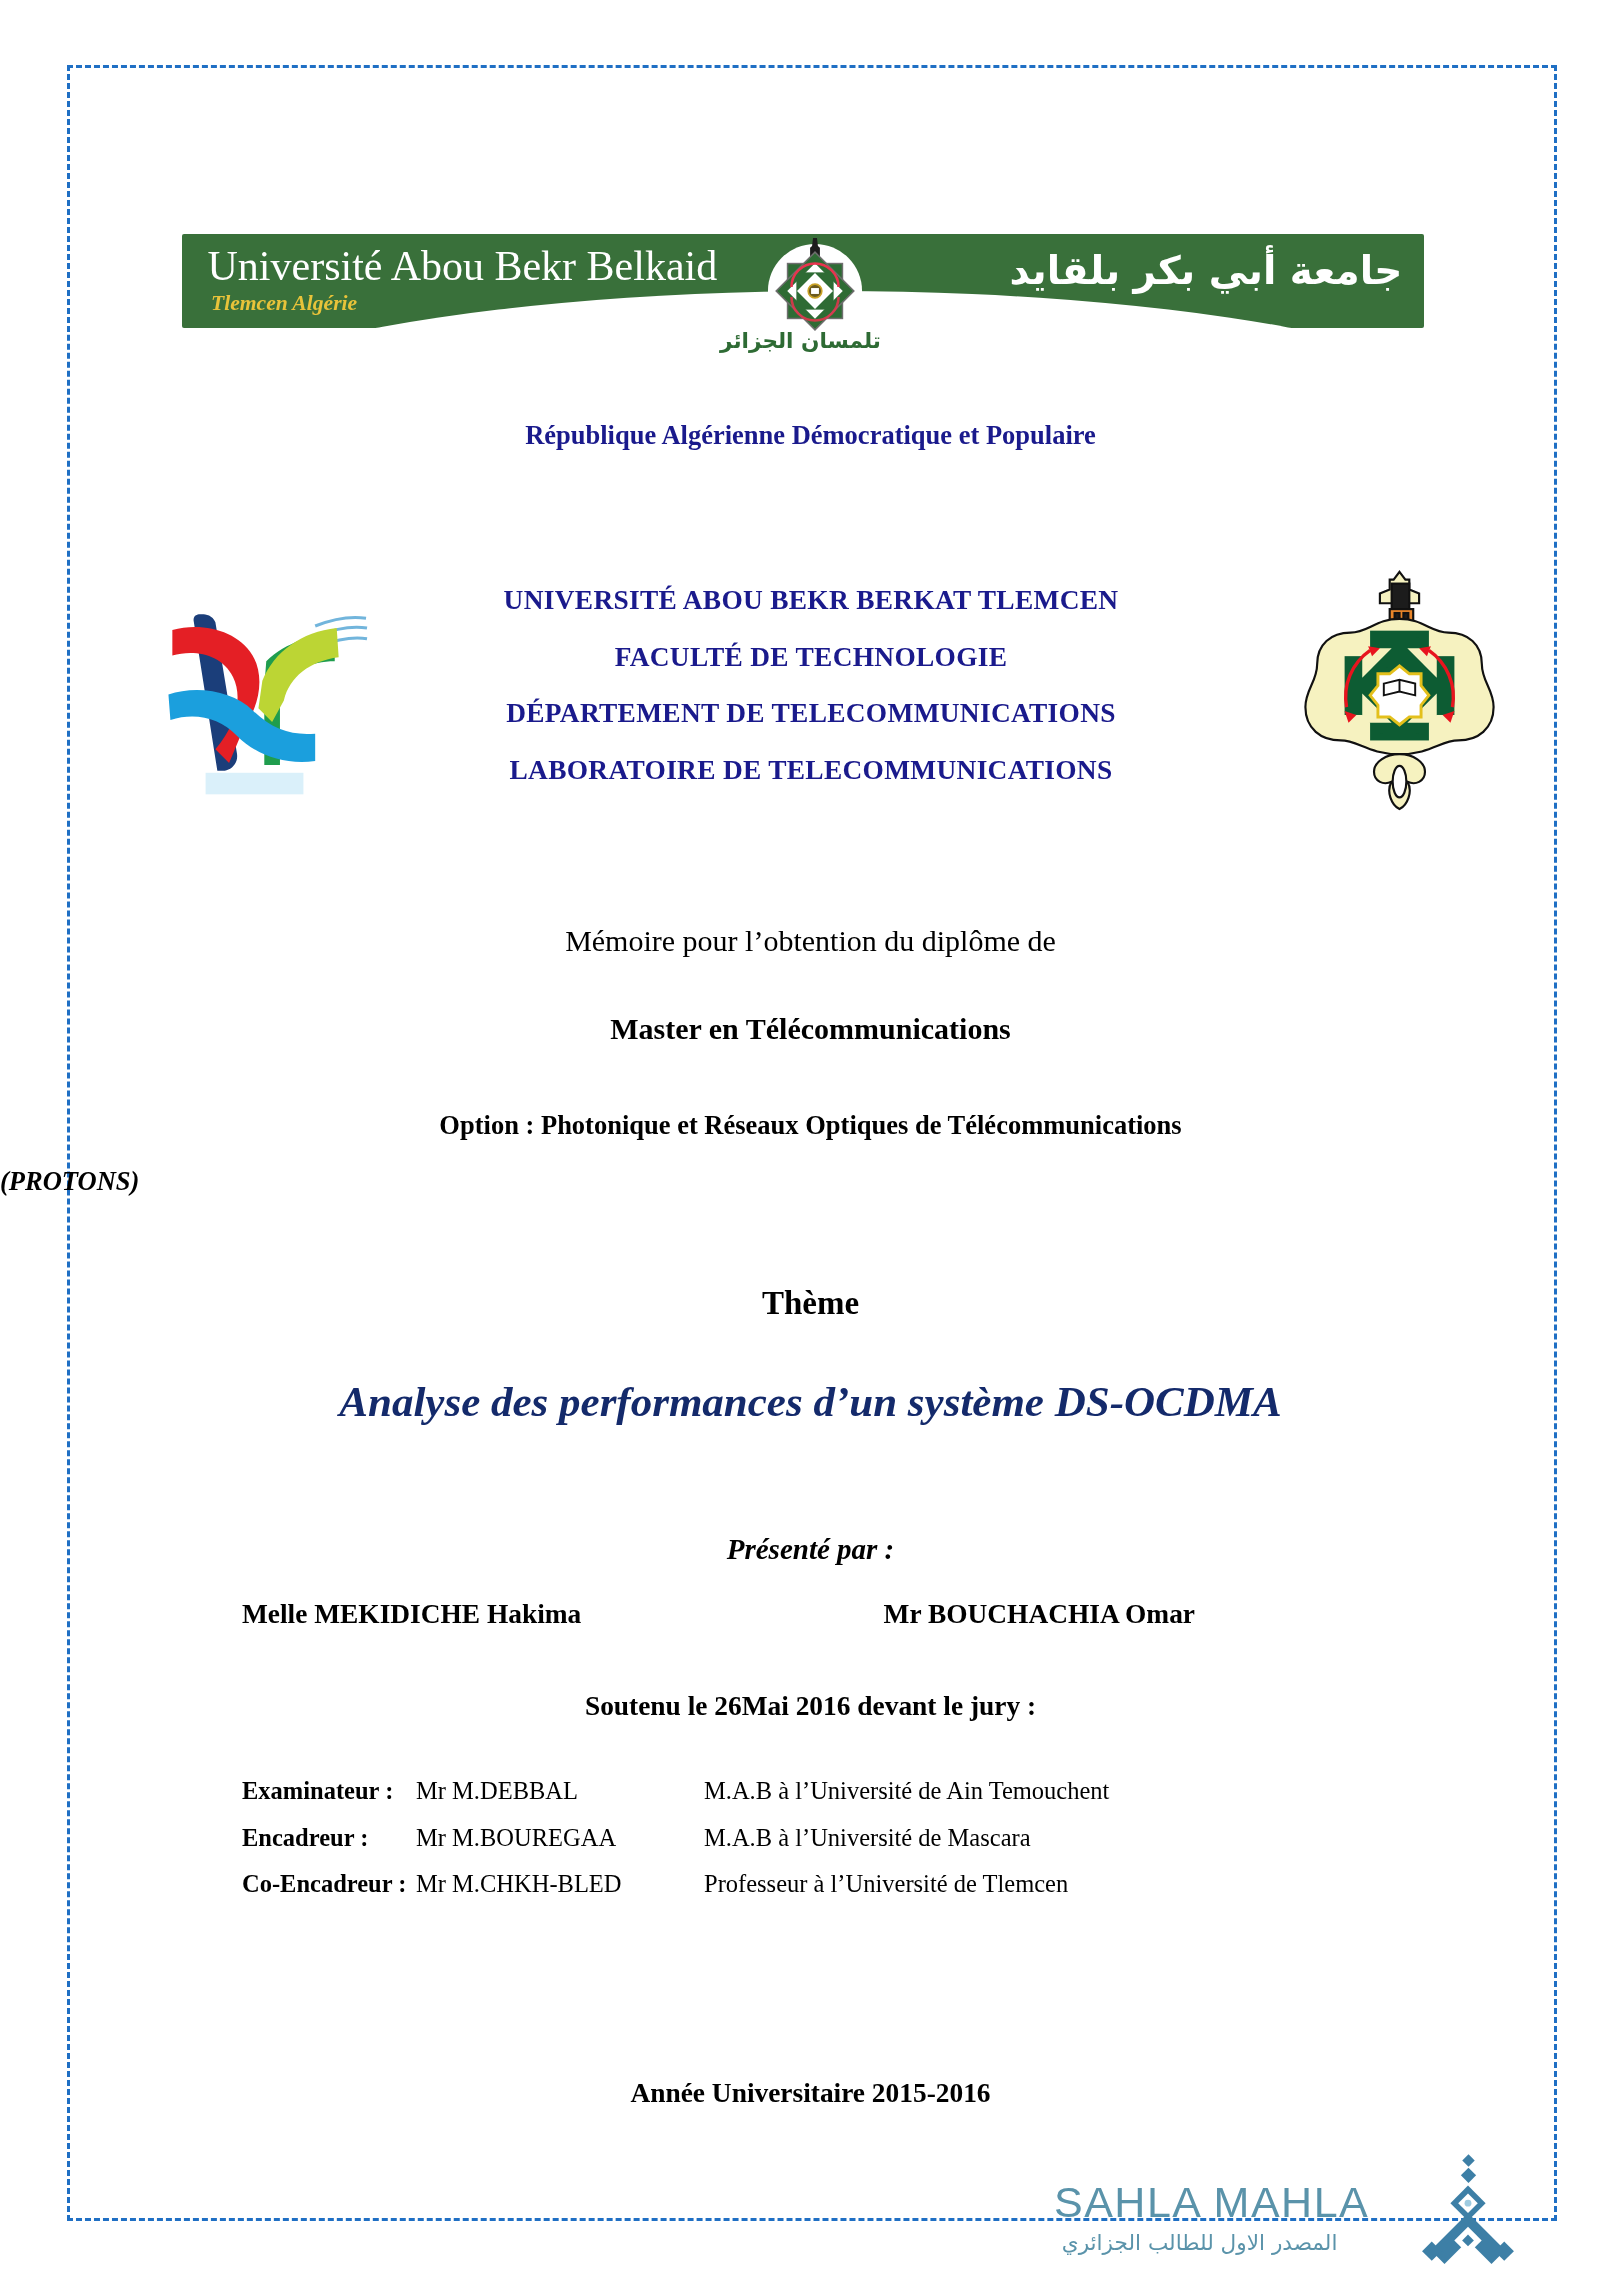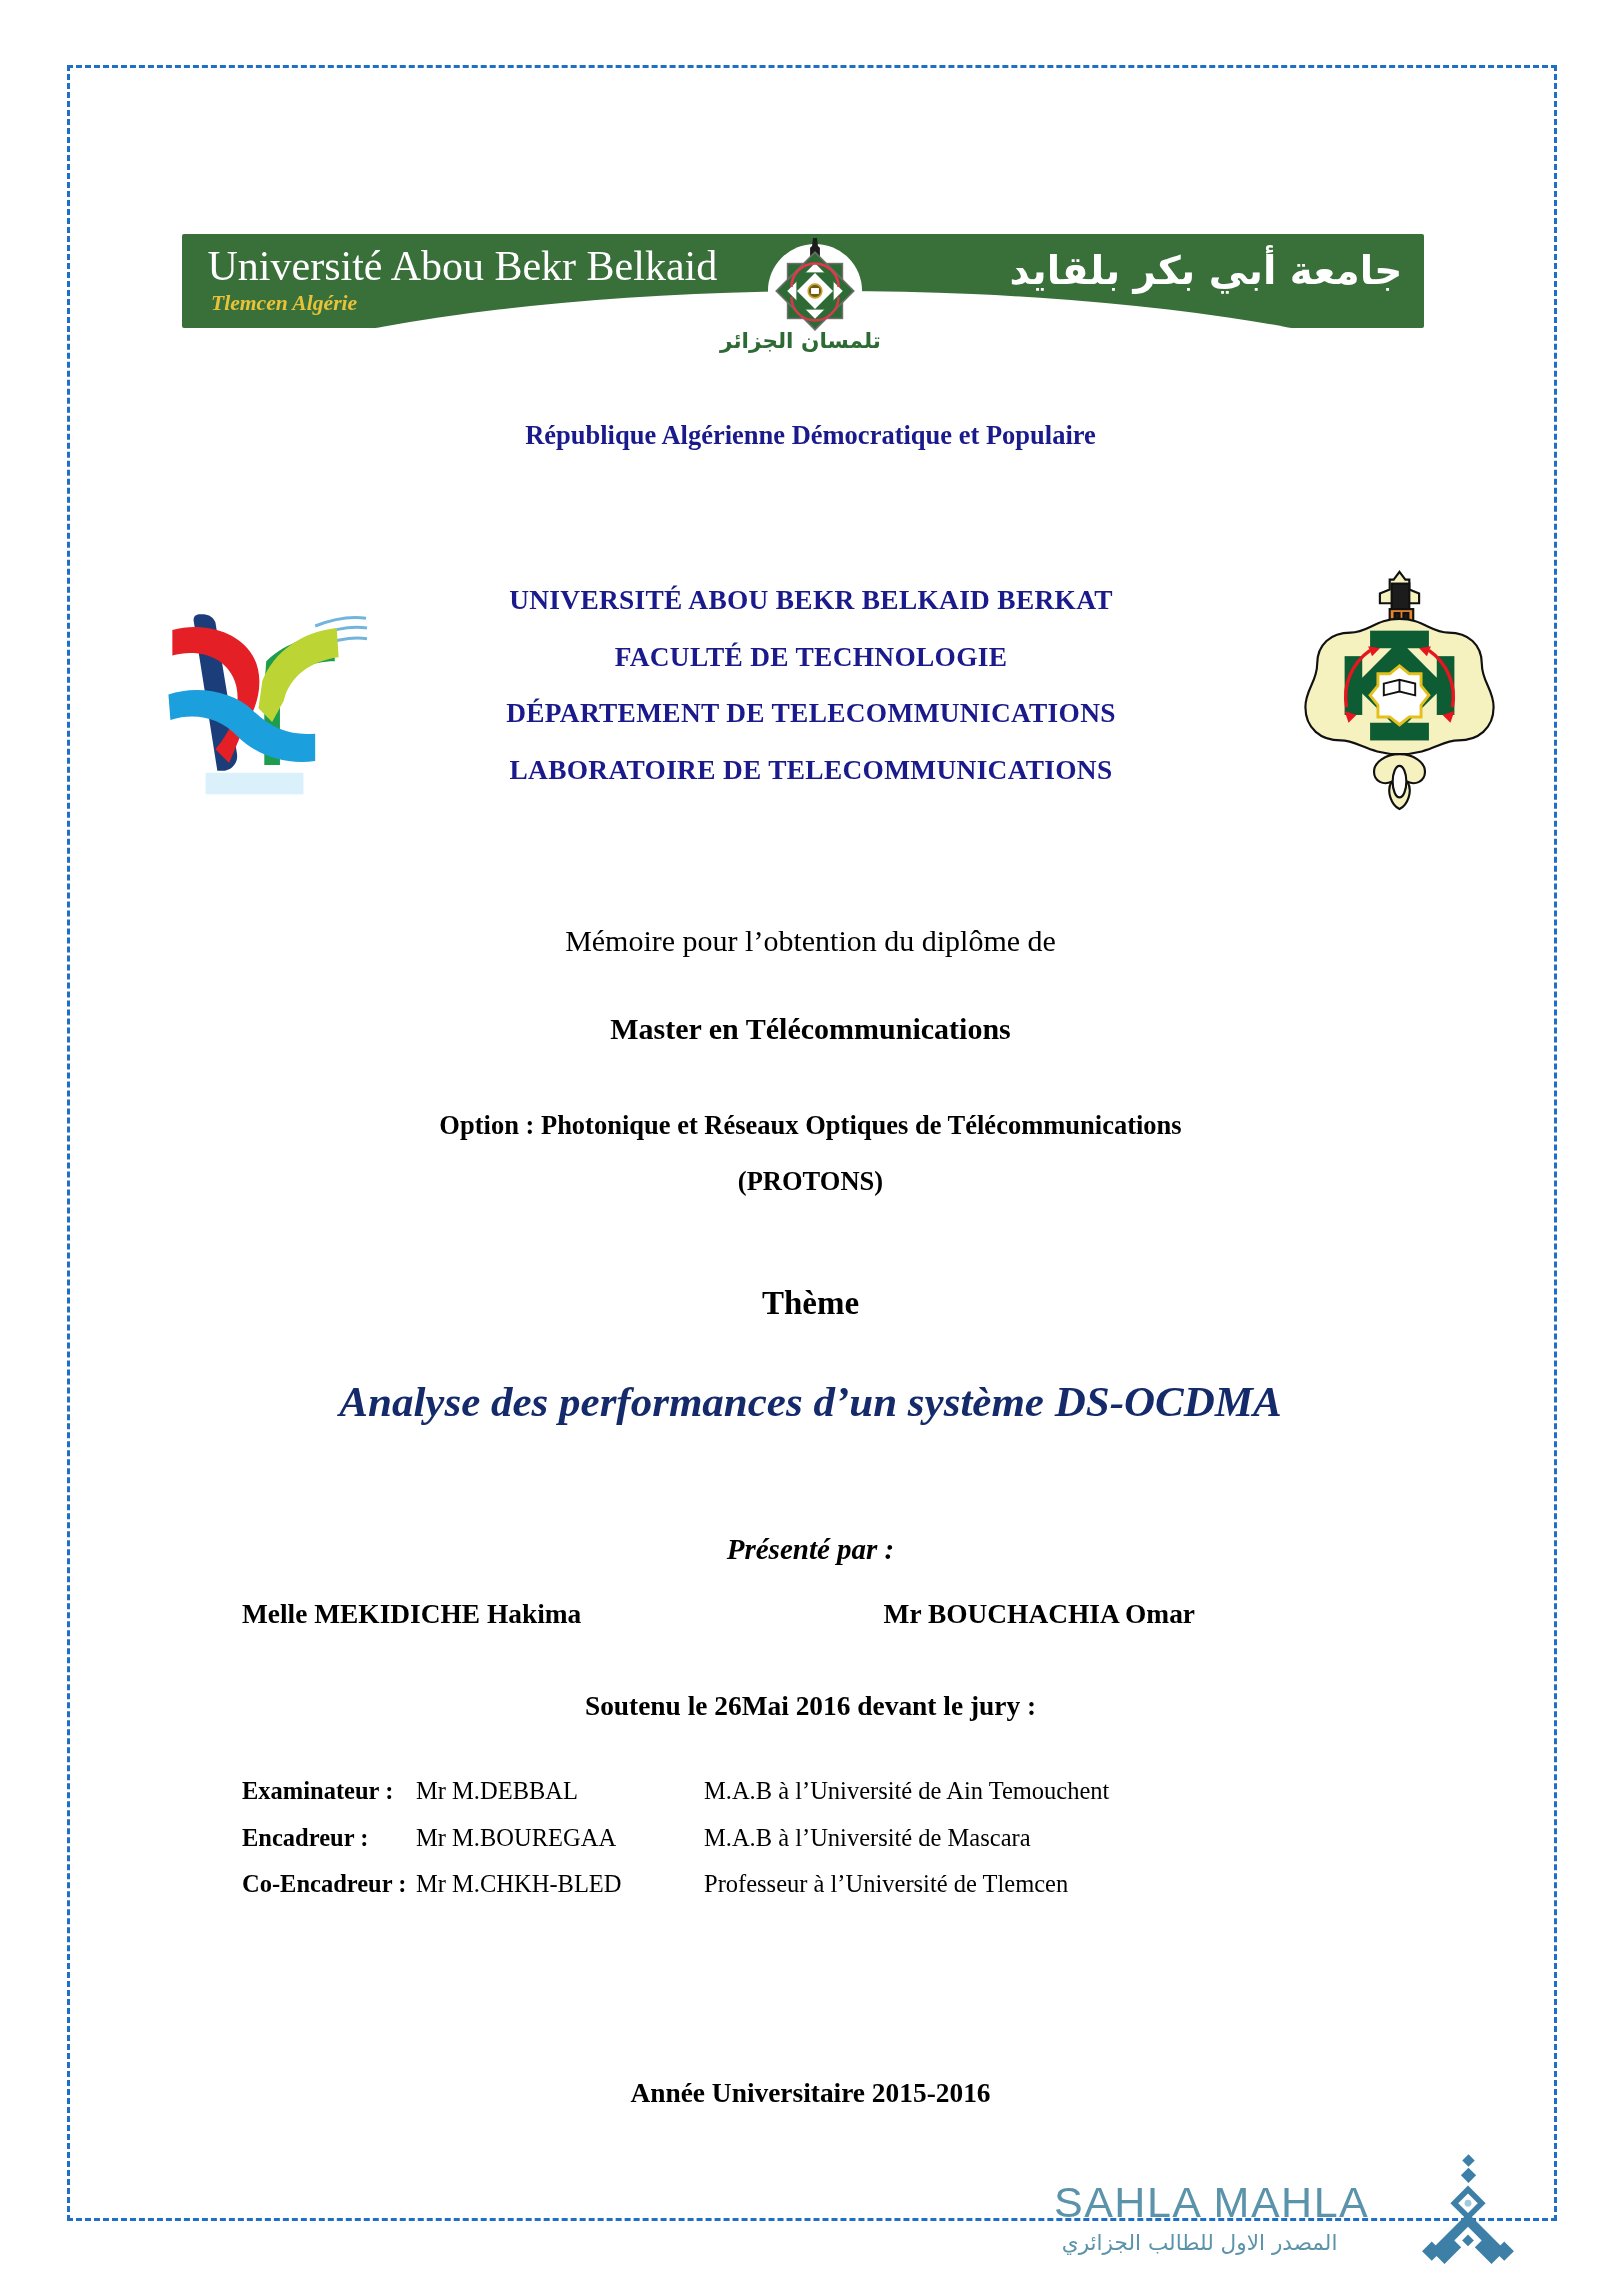--- a/index.html
+++ b/index.html
@@ -176,24 +176,24 @@
     position: absolute;
     width: 1621px;
     text-align: center;
     font-size: 26.5px;
     font-weight: bold;
     top: 1068px;
   }
   .protons {
     position: absolute;
     width: 1621px;
-    text-align: center;
     font-size: 26.5px;
     font-weight: bold;
     top: 1124px;
+    font-style: italic;
   }
   .theme {
     position: absolute;
     width: 1621px;
     text-align: center;
     font-size: 33px;
     font-weight: bold;
     top: 1243px;
   }
   .title {
@@ -432,21 +432,21 @@
           <line x1="126" y1="122" x2="126" y2="134" stroke="#111111" stroke-width="2"></line>
         </g>
 
         <path d="M126,198 C112,198 100,206 100,216 C100,226 110,230 118,226 C112,236 118,250 126,254 C134,250 140,236 134,226 C142,230 152,226 152,216 C152,206 140,198 126,198 Z" fill="#f6f2c0"></path>
         <ellipse cx="126" cy="226" rx="7" ry="16" fill="#ffffff"></ellipse>
       </g>
     </svg>
   </div>
 
   <div class="univ-block">
-    <div class="univ-line">UNIVERSITÉ ABOU BEKR BELKAID BERKAT</div>
+    <div class="univ-line">UNIVERSITÉ ABOU BEKR BERKAT TLEMCEN</div>
     <div class="univ-line">FACULTÉ DE TECHNOLOGIE</div>
     <div class="univ-line">DÉPARTEMENT DE TELECOMMUNICATIONS</div>
     <div class="univ-line">LABORATOIRE DE TELECOMMUNICATIONS</div>
   </div>
 
   <div class="memo">Mémoire pour l’obtention du diplôme de</div>
   <div class="master">Master en Télécommunications</div>
   <div class="option">Option : Photonique et Réseaux Optiques de Télécommunications</div>
   <div class="protons">(PROTONS)</div>
 

